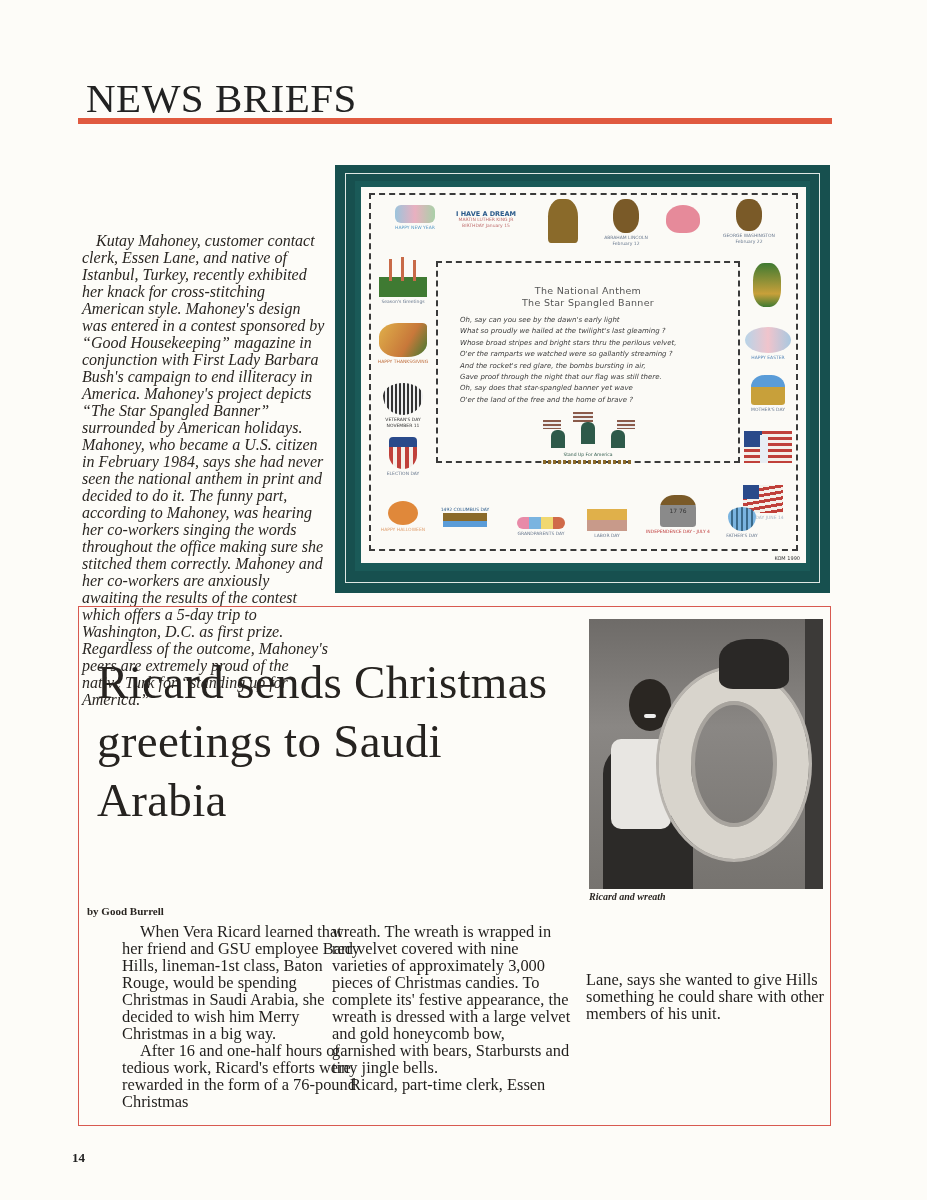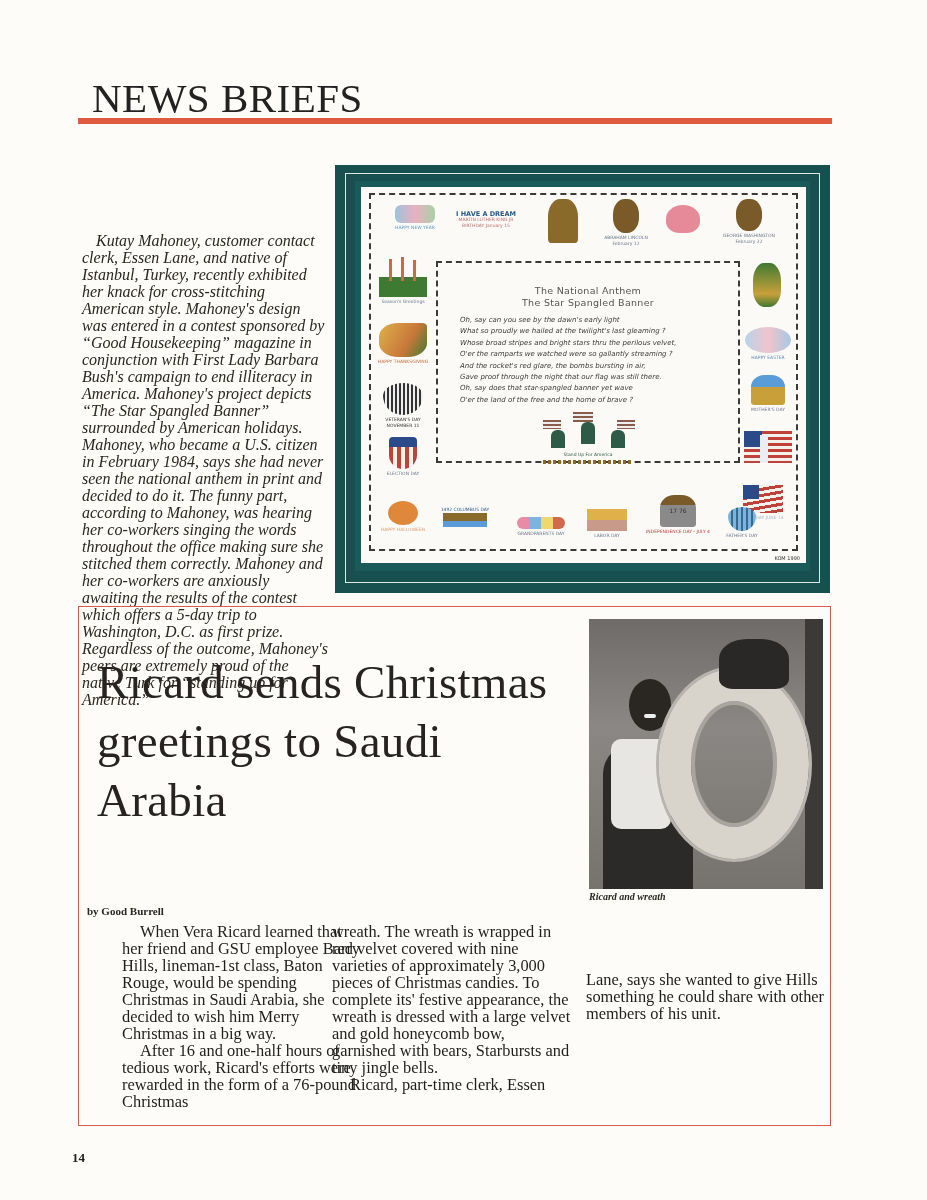--- a/index.html
+++ b/index.html
@@ -3,21 +3,21 @@
 <meta charset="utf-8">
 <style>
   html, body { margin: 0; padding: 0; }
   body {
     width: 927px; height: 1200px; position: relative; overflow: hidden;
     background: #fdfcf8;
     font-family: "Liberation Serif", serif;
     color: #1e1c1a;
   }
   .section-title {
-    position: absolute; left: 92px; top: 78px;
+    position: absolute; left: 86px; top: 78px;
     font-size: 41px; letter-spacing: 0.5px; line-height: 1;
     color: #222;
   }
   .title-rule {
     position: absolute; left: 78px; top: 118px; width: 754px; height: 6px;
     background: #e05a40;
   }
   .brief-text {
     position: absolute; left: 82px; top: 232px; width: 246px;
     font-style: italic; font-size: 16px; line-height: 17px;

